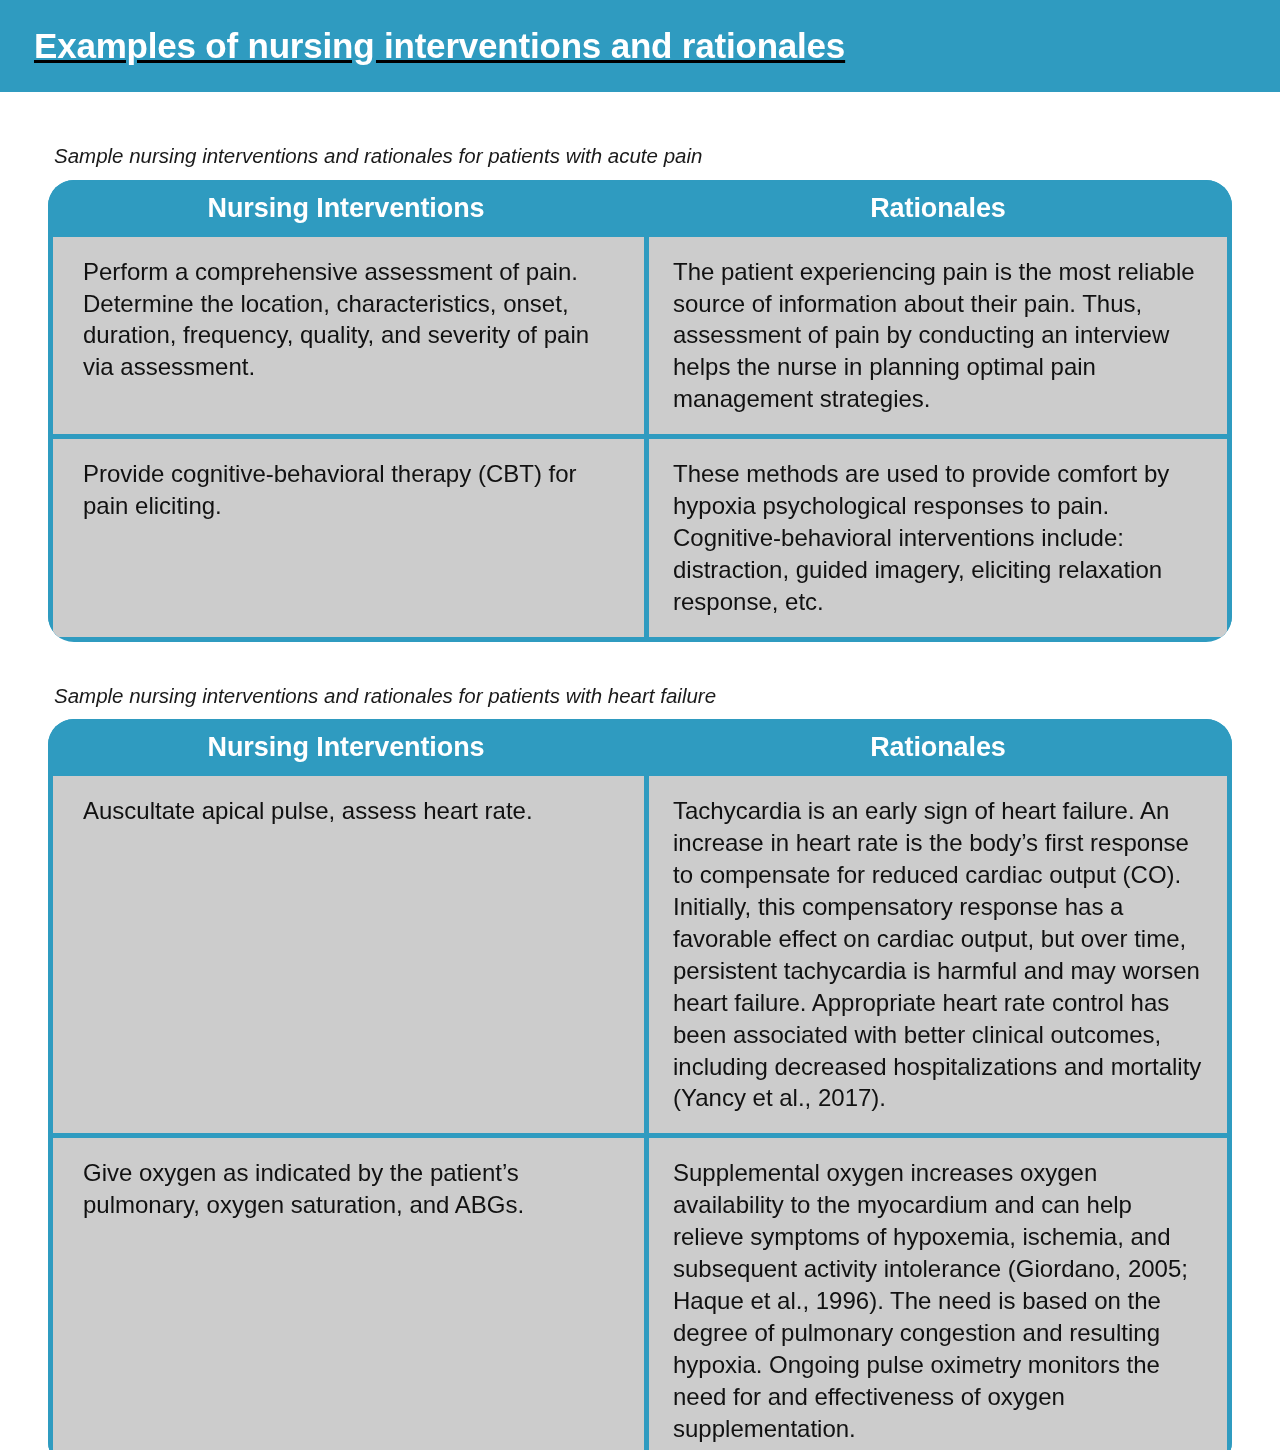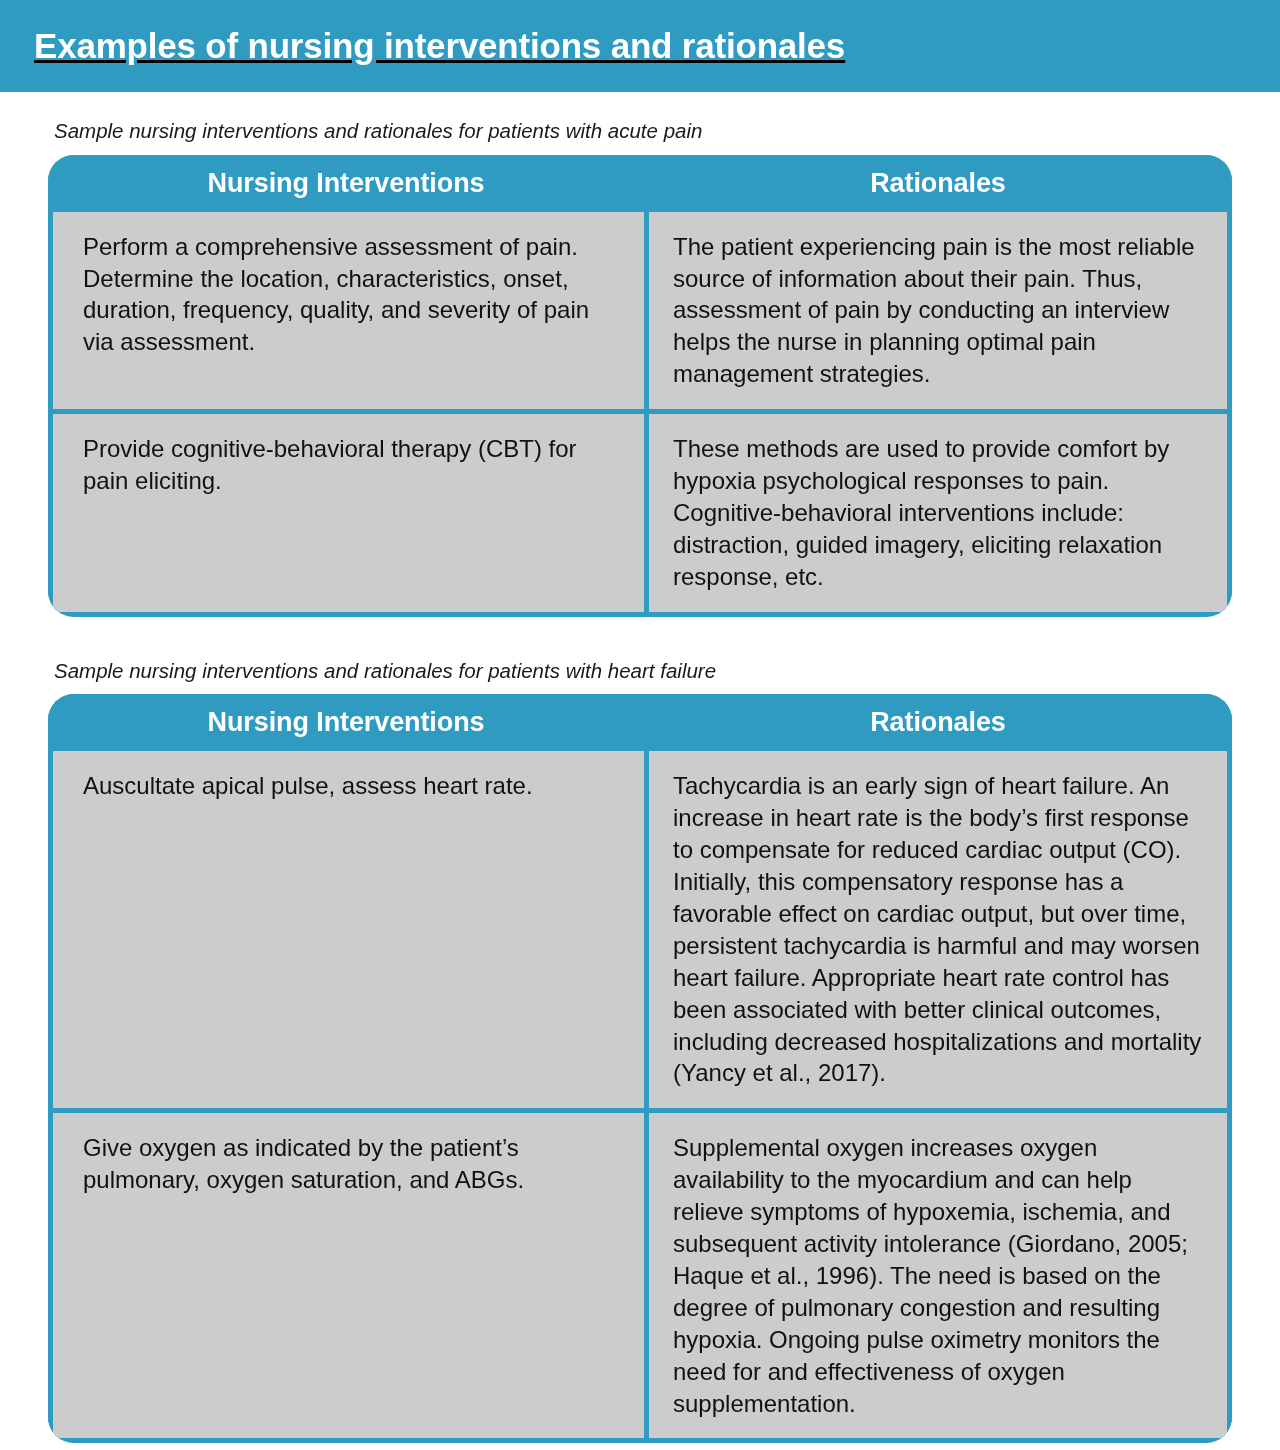--- a/index.html
+++ b/index.html
@@ -25,21 +25,21 @@
     color: #ffffff;
     font-size: 35px;
     font-weight: bold;
     letter-spacing: -0.2px;
     line-height: 1.1;
     white-space: nowrap;
   }
 
   
   .section { padding: 0 48px; }
-  .section-1 { margin-top: 27px; }
+  .section-1 { margin-top: 52px; }
   .section-2 { margin-top: 42px; }
 
   .caption {
     font-style: italic;
     font-size: 20.5px;
     color: #1a1a1a;
     margin: 0 0 11px 6px;
     line-height: 1.2;
     white-space: nowrap;
   }

